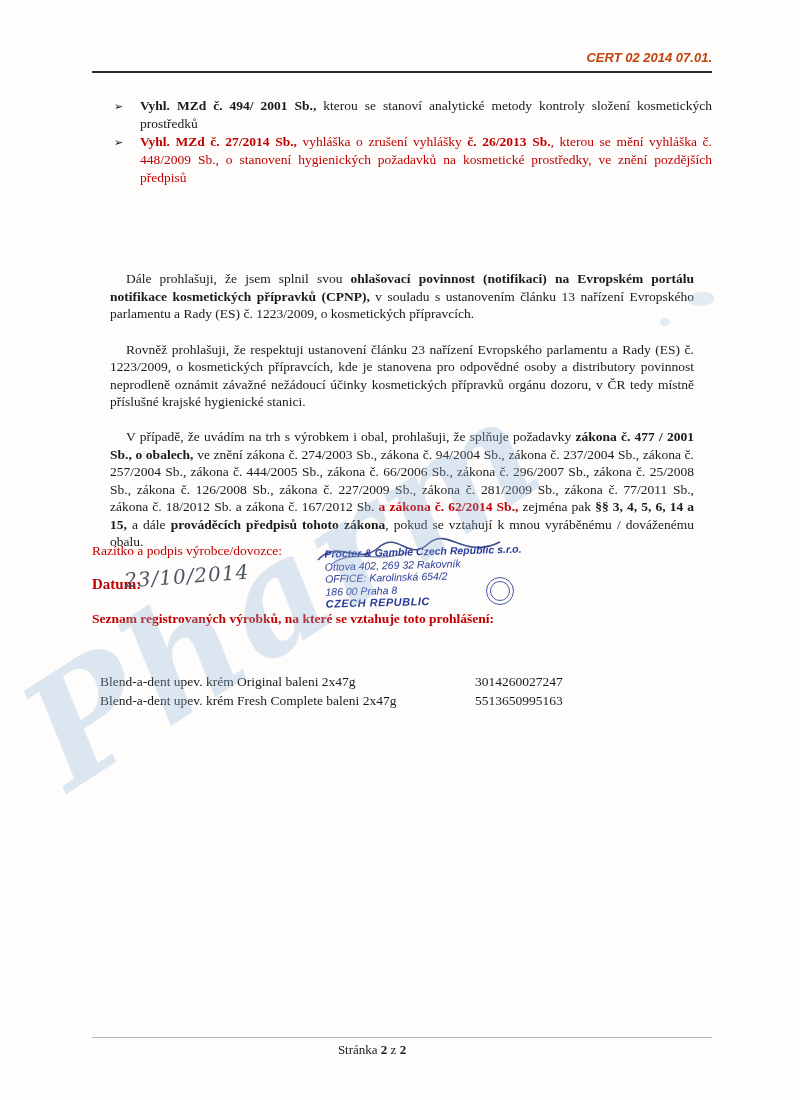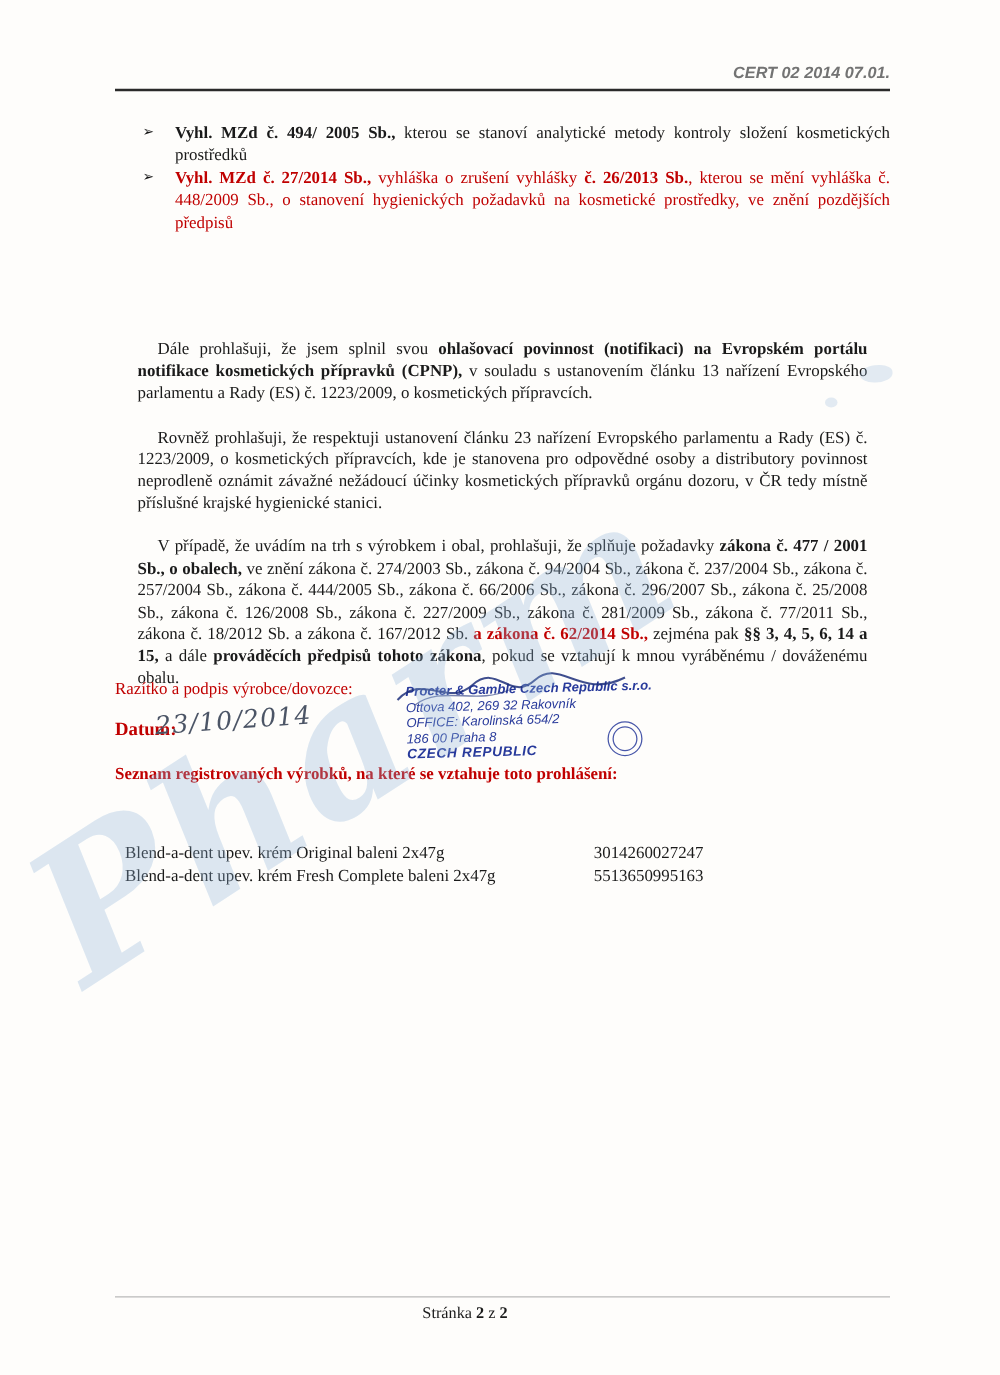--- a/index.html
+++ b/index.html
@@ -18,21 +18,21 @@
     font-family:"Liberation Serif",serif;
     color:var(--ink);
   }
   .b{font-weight:bold;}
   .red{color:var(--red);}
 
   .header-text{
     position:absolute;top:50px;left:92px;width:620px;
     text-align:right;
     font-family:"Liberation Sans",sans-serif;
-    font-style:italic;font-weight:bold;font-size:13px;color:#737373;
+    font-style:italic;font-weight:bold;font-size:13px;color:#c2410c;
   }
   .header-rule{
     position:absolute;top:71px;left:92px;width:620px;
     border-top:2px solid #2a2a2a;height:0;
   }
 
   .bullets{
     position:absolute;top:97px;left:114px;width:598px;
     font-size:13.5px;line-height:18px;
   }
@@ -128,21 +128,21 @@
 <body>
 
 <div class="page">
 
   <div class="header-text">CERT 02 2014 07.01.</div>
   <div class="header-rule"></div>
 
   <div class="bullets">
     <div class="bullet">
       <span class="bullet-marker">➢</span>
-      <span class="bullet-text"><span class="b">Vyhl. MZd č. 494/ 2005 Sb.,</span><span> kterou se stanoví analytické metody kontroly složení kosmetických prostředků</span></span>
+      <span class="bullet-text"><span class="b">Vyhl. MZd č. 494/ 2001 Sb.,</span><span> kterou se stanoví analytické metody kontroly složení kosmetických prostředků</span></span>
     </div>
     <div class="bullet">
       <span class="bullet-marker">➢</span>
       <span class="bullet-text"><span class="b red">Vyhl. MZd č. 27/2014 Sb.,</span><span class="red"> vyhláška o zrušení vyhlášky </span><span class="b red">č. 26/2013 Sb.</span><span class="red">, kterou se mění vyhláška č. 448/2009 Sb., o stanovení hygienických požadavků na kosmetické prostředky, ve znění pozdějších předpisů</span></span>
     </div>
   </div>
 
   <div class="para-block para-block-1">
     <p class="para"><span>Dále prohlašuji, že jsem splnil svou </span><span class="b">ohlašovací povinnost (notifikaci) na Evropském portálu notifikace kosmetických přípravků (CPNP),</span><span> v souladu s ustanovením článku 13 nařízení Evropského parlamentu a Rady (ES) č. 1223/2009, o kosmetických přípravcích.</span></p>
     <p class="para"><span>Rovněž prohlašuji, že respektuji ustanovení článku 23 nařízení Evropského parlamentu a Rady (ES) č. 1223/2009, o kosmetických přípravcích, kde je stanovena pro odpovědné osoby a distributory povinnost neprodleně oznámit závažné nežádoucí účinky kosmetických přípravků orgánu dozoru, v ČR tedy místně příslušné krajské hygienické stanici.</span></p>

